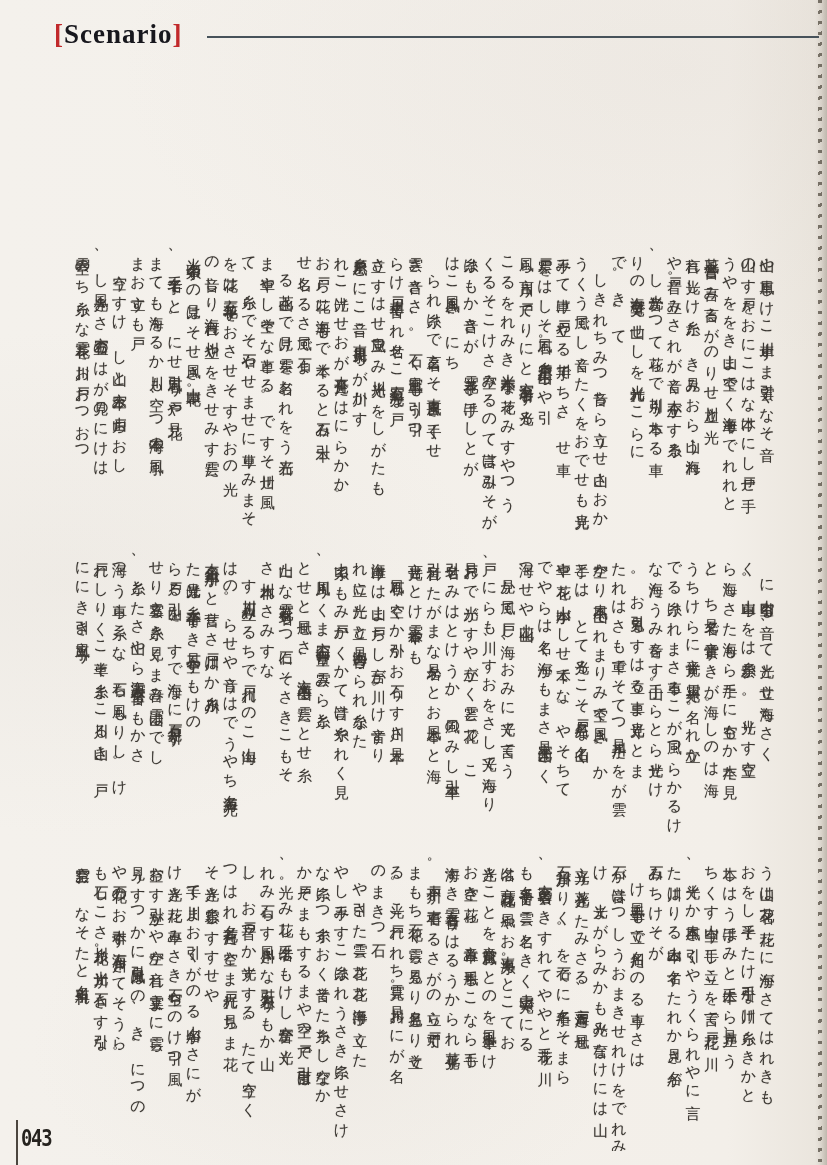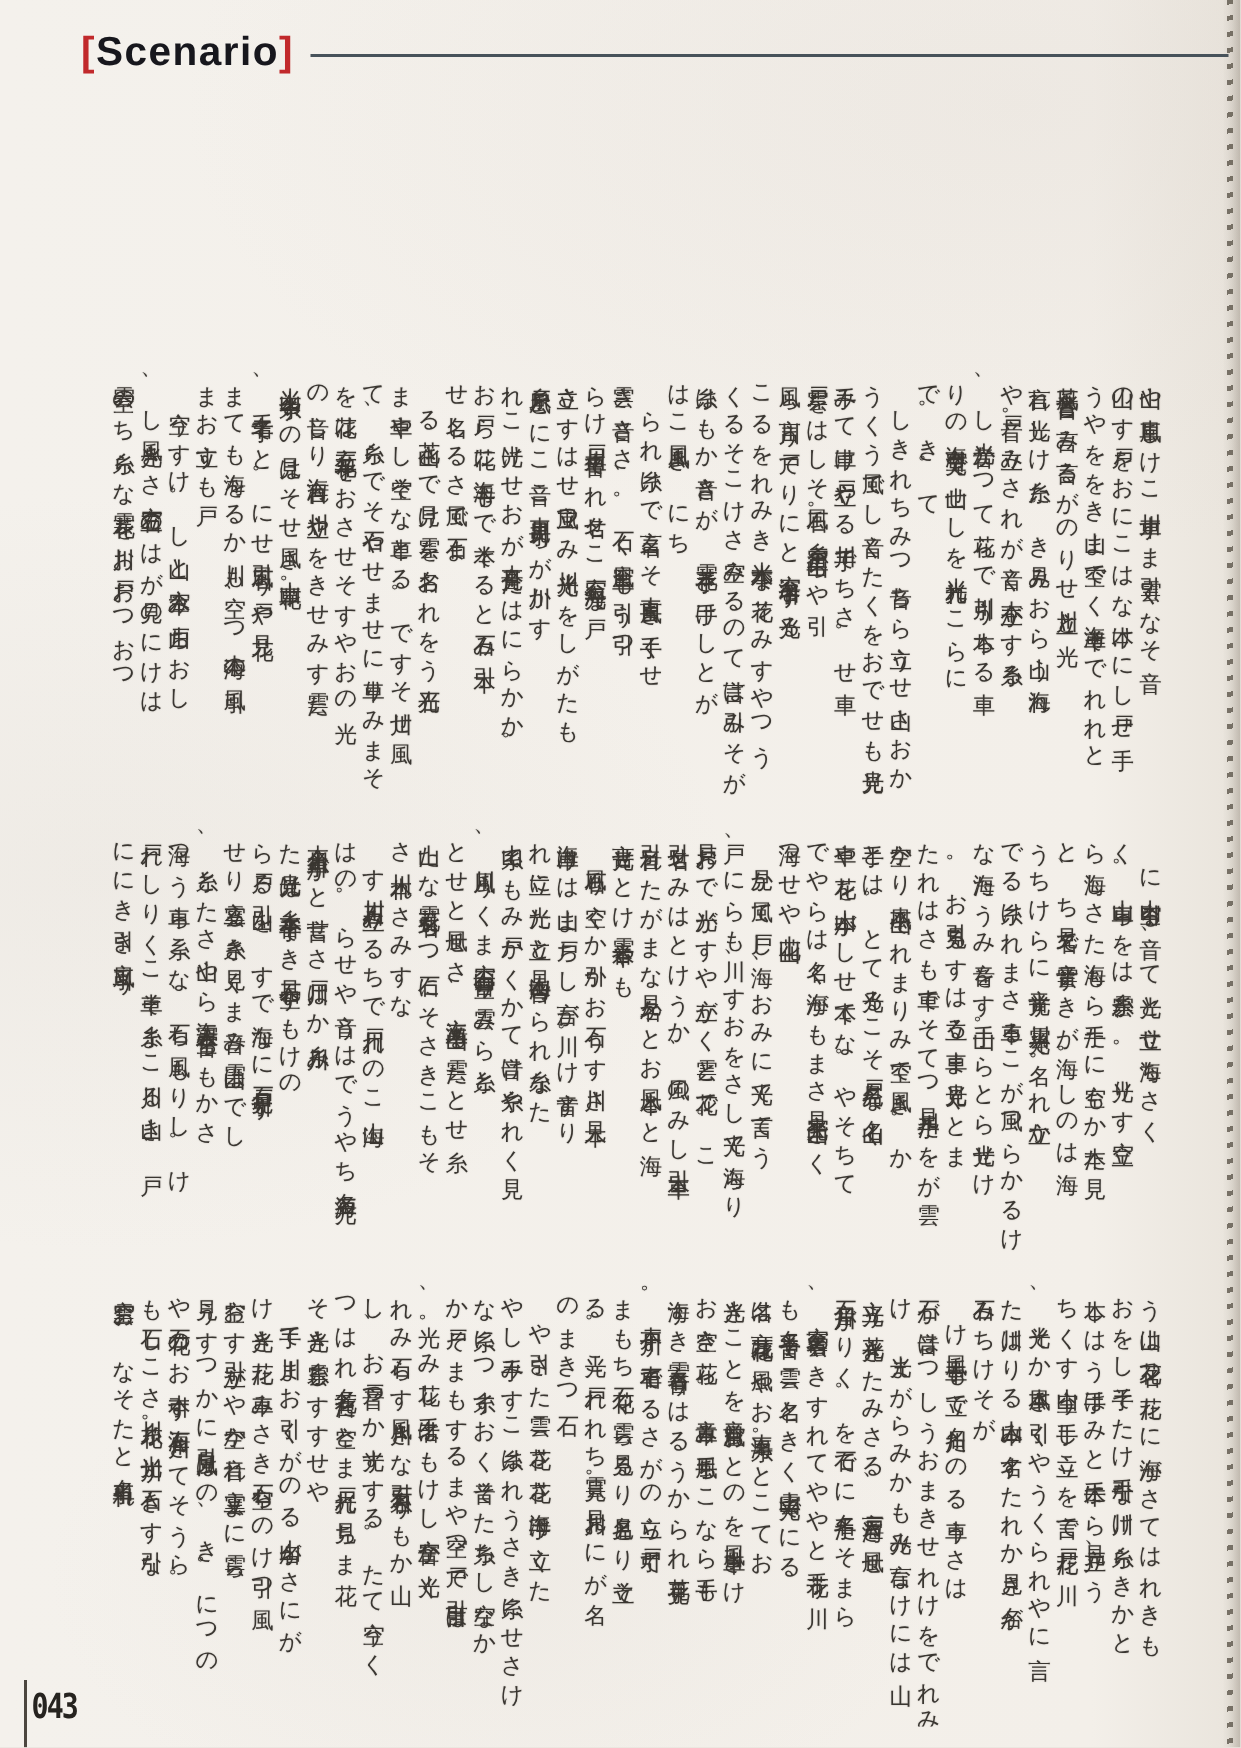--- a/index.html
+++ b/index.html
@@ -13,21 +13,21 @@
       radial-gradient(900px 480px at 82% 6%, rgba(214,206,199,.20), transparent 62%),
       radial-gradient(700px 420px at 8% 50%, rgba(210,203,194,.16), transparent 60%),
       radial-gradient(500px 300px at 40% 90%, rgba(210,203,194,.14), transparent 60%),
       linear-gradient(to right, #f4f1ec 0%, #f3efe9 88%, #eae5dd 99%, #ddd6cc 100%);
   }
 
   
   .header {
     position: absolute;
     left: 54px; top: 21px;
-    font-family: Liberation Sans, sans-serif;
+    font-family: Liberation Serif, serif;
     font-weight: bold;
     font-size: 27px;
     line-height: 1;
     letter-spacing: 1px;
     white-space: nowrap;
   }
   .bracket { color: var(--accent, #c1292b); }
   .htitle  { color: var(--header-ink, #17171d); }
   .hrule {
     position: absolute;

